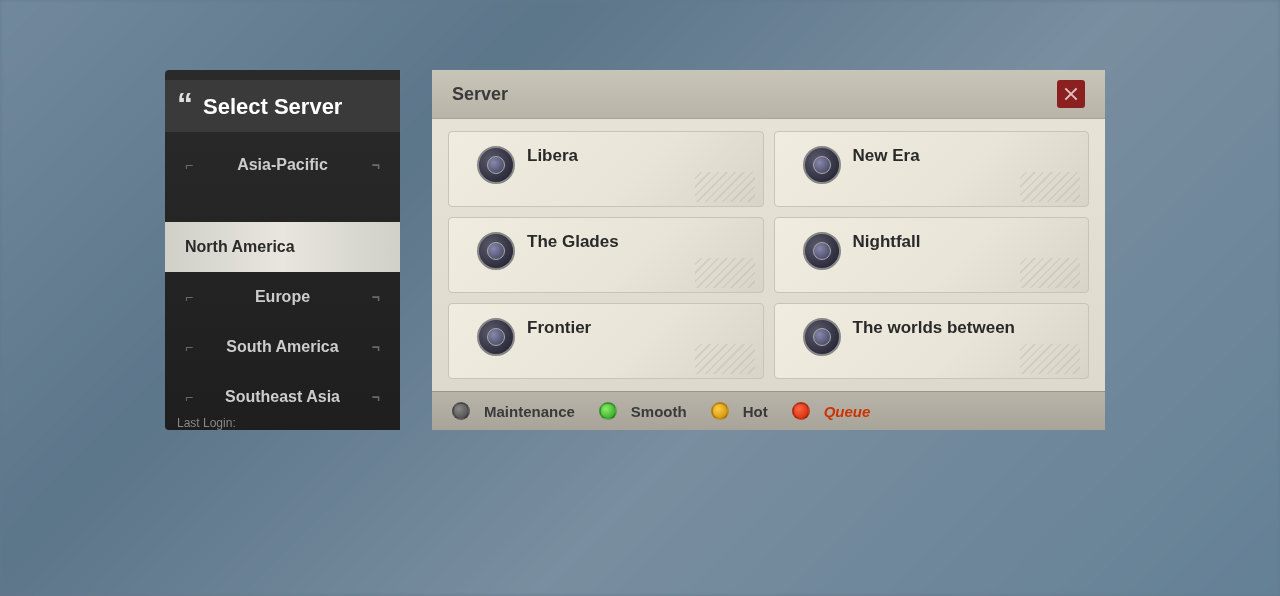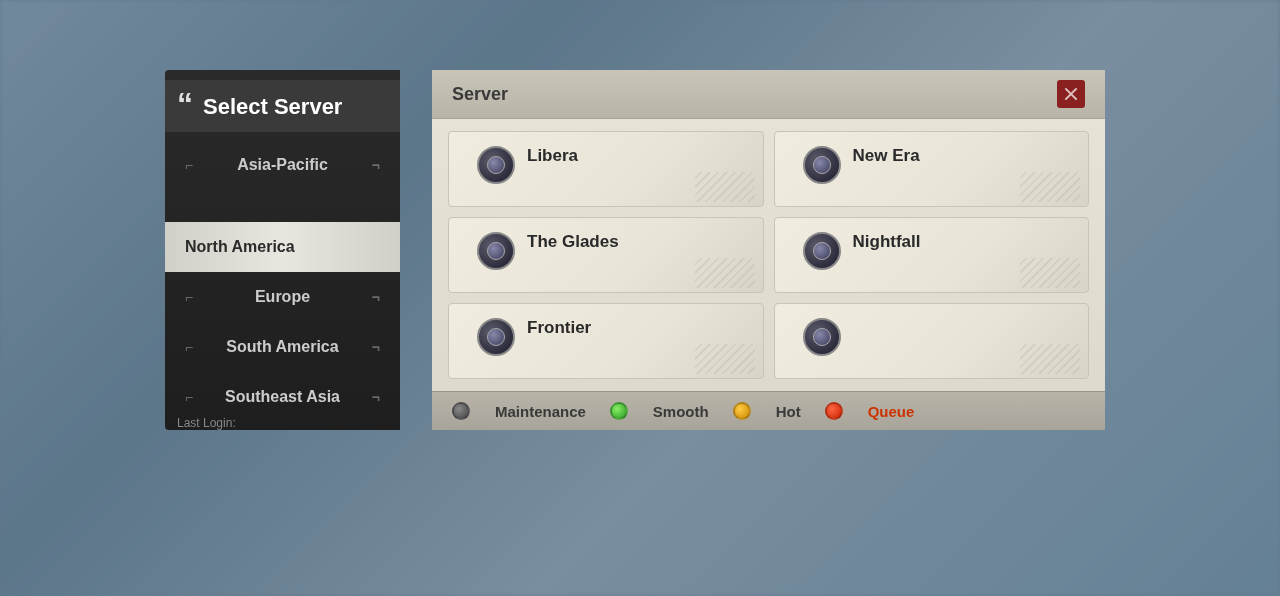--- a/index.html
+++ b/index.html
@@ -230,40 +230,40 @@
       padding: 10px 20px;
       display: flex;
       align-items: center;
       gap: 24px;
       border-top: 1px solid #989490;
     }
 
     .status-item {
       display: flex;
       align-items: center;
-      gap: 25px;
+      gap: 14px;
       font-size: 15px;
       font-weight: 600;
       color: #3a3a3a;
     }
 
     .status-dot {
       width: 18px;
       height: 18px;
       border-radius: 50%;
       border: 2px solid rgba(0,0,0,0.2);
       flex-shrink: 0;
     }
 
     .status-dot.maintenance { background: radial-gradient(circle at 35% 35%, #888, #444); }
     .status-dot.smooth { background: radial-gradient(circle at 35% 35%, #88ee66, #2a9a20); }
     .status-dot.hot { background: radial-gradient(circle at 35% 35%, #ffcc44, #cc8800); }
     .status-dot.queue { background: radial-gradient(circle at 35% 35%, #ff6644, #cc2200); }
 
-    .status-queue { color: #cc3300; }
+    .status-queue { color: #cc3300; font-style: italic; }
   </style>
 </head>
 <body>
 
 <div class="bg"></div>
 <div class="bg-overlay"></div>
 
 <div class="dialog-wrapper">
 
   <div class="left-panel">
@@ -320,20 +320,21 @@
       <div class="server-card">
         <div class="server-icon"></div>
         <span class="server-name">Nightfall</span>
       </div>
       <div class="server-card">
         <div class="server-icon"></div>
         <span class="server-name">Frontier</span>
       </div>
       <div class="server-card">
         <div class="server-icon"></div>
+        <span class="server-name">The worlds between</span>
       </div>
     </div>
 
     <div class="status-bar">
       <div class="status-item">
         <div class="status-dot maintenance"></div>
         <span>Maintenance</span>
       </div>
       <div class="status-item">
         <div class="status-dot smooth"></div>

